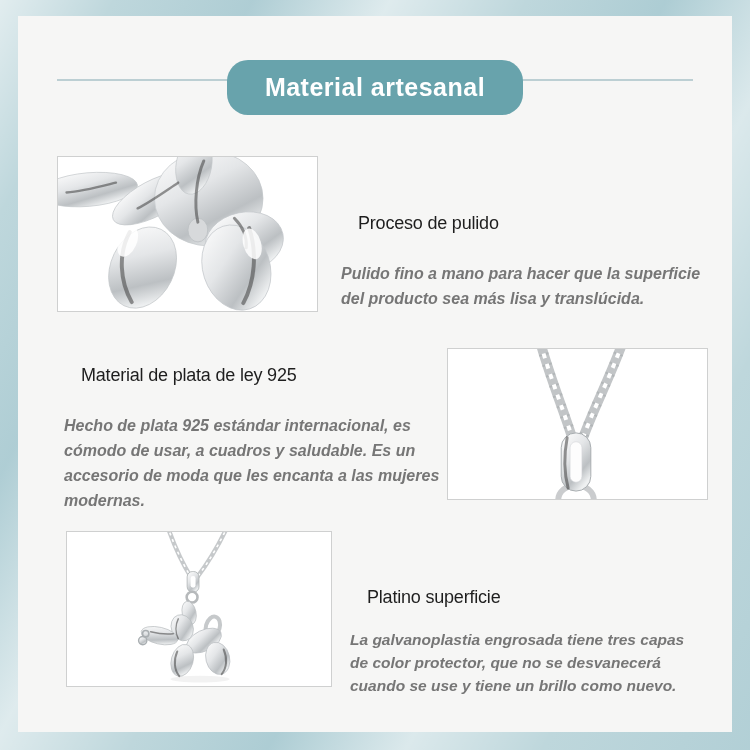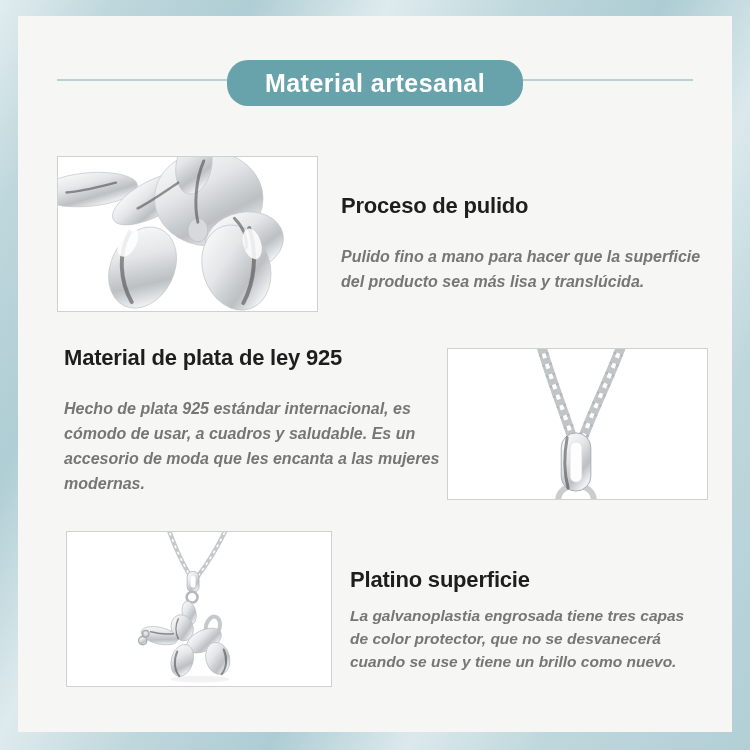--- a/index.html
+++ b/index.html
@@ -17,41 +17,41 @@
   }
   .card{
     position:absolute;left:18px;top:16px;right:18px;bottom:18px;
     background:#f6f6f5;
   }
   .divider-line{
     position:absolute;left:57px;top:79px;width:636px;height:2px;
     background:#bccfd3;z-index:1;
   }
   .banner{
-    position:absolute;left:227px;top:60px;width:296px;height:46px;
+    position:absolute;left:227px;top:60px;width:296px;height:55px;
     background:#68a3ac;border-radius:21px;z-index:2;
     display:flex;align-items:center;justify-content:center;
   }
   .banner span{
     color:#ffffff;font-size:25px;font-weight:700;letter-spacing:.5px;
   }
   .photo{
     position:absolute;background:#ffffff;border:1px solid #cfd0d0;
     box-sizing:border-box;overflow:hidden;
   }
   .photo svg{display:block;width:100%;height:100%;}
   #photo-1{left:57px;top:156px;width:261px;height:156px;}
   #photo-2{left:447px;top:348px;width:261px;height:152px;}
   #photo-3{left:66px;top:531px;width:266px;height:156px;}
   .text-block{position:absolute;}
   #text-1{left:341px;top:192px;width:368px;}
   #text-2{left:64px;top:344px;width:404px;}
   #text-3{left:350px;top:566px;width:356px;}
   .text-block h2{
-    margin:0;font-size:22px;line-height:28px;font-weight:700;
+    margin:17px;font-size:18px;line-height:28px;font-weight:400;
     color:#1e1e1e;letter-spacing:-.2px;
   }
   .text-block p{
     margin:0;font-weight:700;color:#767676;white-space:pre-line;font-style:italic;
   }
   #text-1 p{margin-top:24px;font-size:16px;line-height:25px;}
   #text-2 p{margin-top:24px;font-size:16px;line-height:25px;}
   #text-3 p{margin-top:10px;font-size:15.5px;line-height:23px;}
   .streak{fill:none;stroke:#3f3f3f;stroke-linecap:round;opacity:.55;}
   .hl{fill:#ffffff;opacity:.85;}

